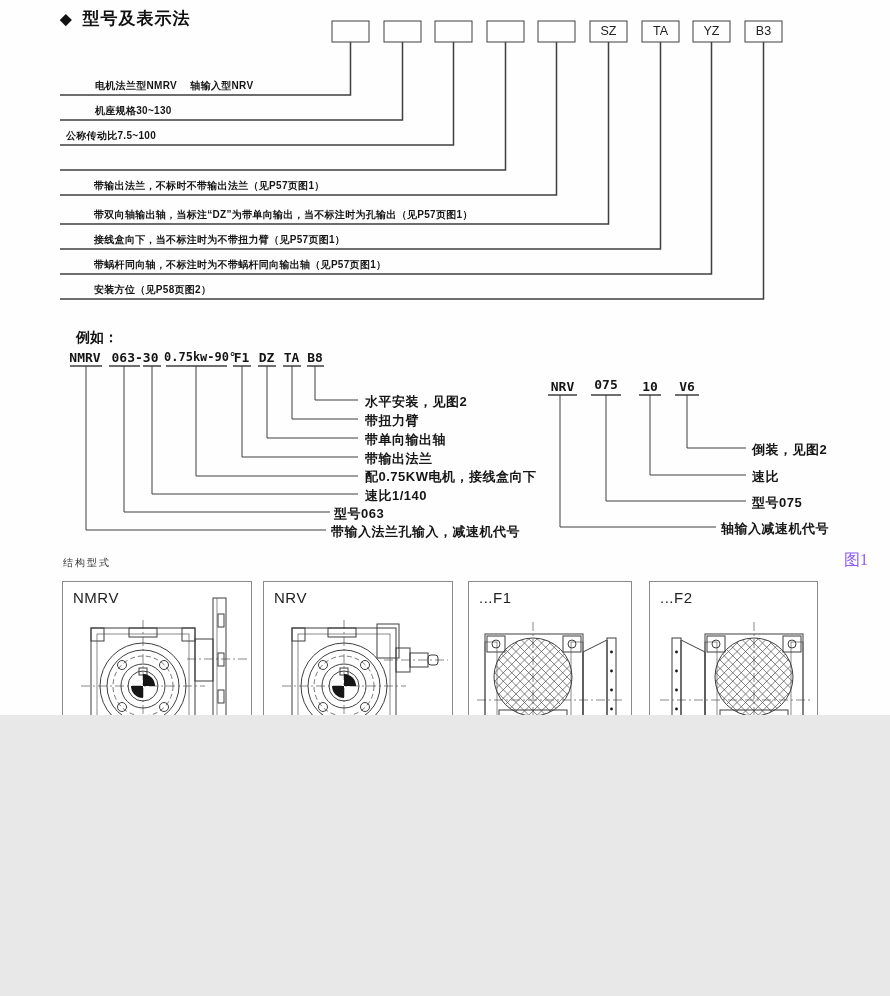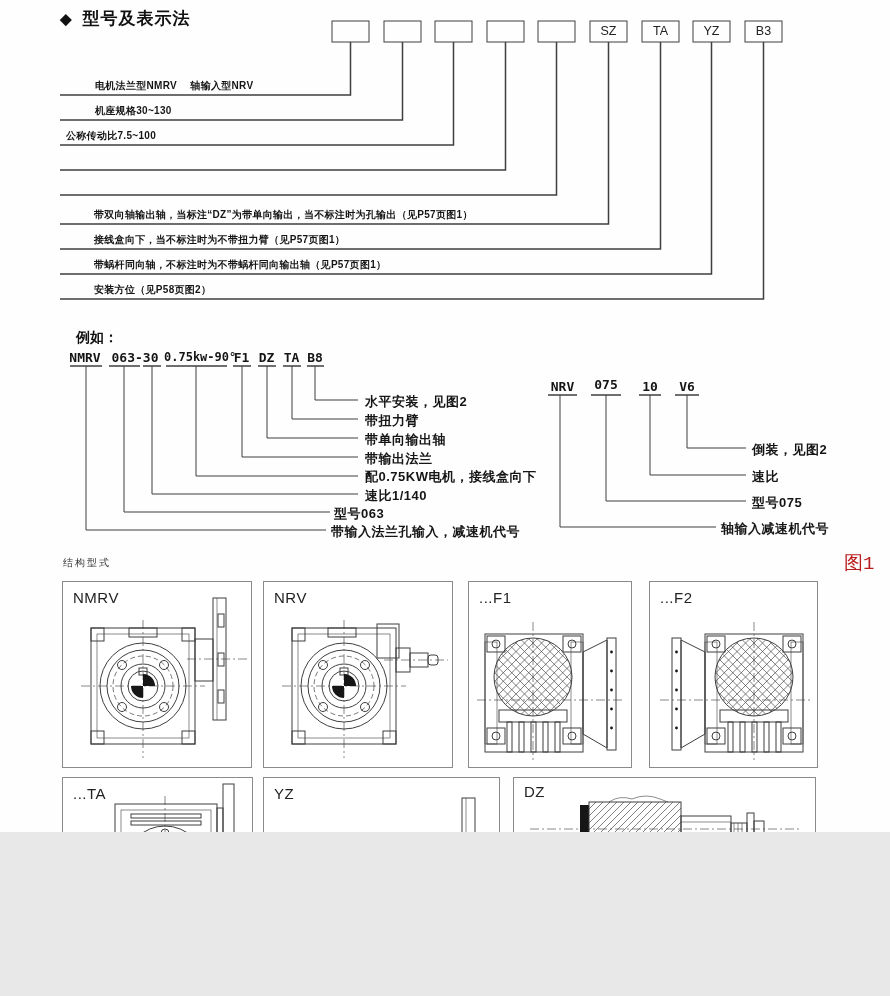--- a/index.html
+++ b/index.html
@@ -1,27 +1,27 @@
 <!DOCTYPE html>
 <html><head>
 <meta charset="utf-8">
 <style>
   html,body{margin:0;padding:0;background:#e8e8e8;}
-  .page{position:relative;width:890px;height:832px;background:#fefefe;overflow:hidden;
+  .page{position:relative;width:890px;height:715px;background:#fefefe;overflow:hidden;
         font-family:"Liberation Sans",sans-serif;color:#111;}
   .abs{position:absolute;white-space:nowrap;}
   .title{font-size:17px;font-weight:700;letter-spacing:1px;}
   .title .bullet{margin-right:10px;font-size:15px;}
   .boxlab{width:37px;height:21px;line-height:21px;text-align:center;font-size:12.5px;color:#222;}
   .rowlab{font-size:10px;font-weight:700;color:#151515;letter-spacing:0.3px;}
   .exhead{font-size:14px;font-weight:700;margin-left:12px;}
   .tok{font-family:"DejaVu Sans Mono",monospace;font-weight:700;font-size:13px;text-align:center;color:#151515;}
   .exlab{font-size:13px;font-weight:700;color:#151515;letter-spacing:0.5px;}
   .serifh{font-family:"Liberation Serif",serif;font-size:10px;color:#333;letter-spacing:2px;}
-  .figlab{font-family:Liberation Mono, monospace;font-size:19px;color:#b91c1c;}
+  .figlab{font-family:Liberation Serif, serif;font-size:16px;color:#8b5cf6;}
   .panel{position:absolute;border:1px solid #8a8a8a;background:#fff;box-sizing:border-box;}
   .plabel{position:absolute;left:10px;top:7px;font-size:15px;color:#222;z-index:2;letter-spacing:0.5px;}
   .pdraw{position:absolute;left:0;top:0;width:100%;height:100%;}
   .ln line,.ln path,.ln rect{stroke:#3f3f3f;fill:none;stroke-width:1;}
   .ln .thick{stroke-width:1.5;}
   .dw line,.dw path,.dw rect,.dw circle{stroke:#3f3f3f;fill:none;stroke-width:1;}
   .dw .thin{stroke-width:0.6;}
   .dw .cl{stroke:#6a6a6a;stroke-width:0.8;stroke-dasharray:9 3 2 3;}
   .dw .blk{fill:#161616;stroke:none;}
   .dw .dash{stroke-dasharray:5 3;stroke-width:0.7;}
@@ -89,20 +89,21 @@
   </div>
 
   <div class="abs boxlab" style="left:590px;top:21px">SZ</div>
   <div class="abs boxlab" style="left:642px;top:21px">TA</div>
   <div class="abs boxlab" style="left:693px;top:21px">YZ</div>
   <div class="abs boxlab" style="left:745px;top:21px">B3</div>
 
   <div class="abs rowlab" style="left:95px;top:79px">电机法兰型NMRV　 轴输入型NRV</div>
   <div class="abs rowlab" style="left:95px;top:104px">机座规格30~130</div>
   <div class="abs rowlab" style="left:66px;top:129px">公称传动比7.5~100</div>
+  <div class="abs rowlab" style="left:94px;top:179px">带输出法兰，不标时不带输出法兰（见P57页图1）</div>
   <div class="abs rowlab" style="left:94px;top:208px">带双向轴输出轴，当标注“DZ”为带单向输出，当不标注时为孔输出（见P57页图1）</div>
   <div class="abs rowlab" style="left:94px;top:233px">接线盒向下，当不标注时为不带扭力臂（见P57页图1）</div>
   <div class="abs rowlab" style="left:94px;top:258px">带蜗杆同向轴，不标注时为不带蜗杆同向输出轴（见P57页图1）</div>
   <div class="abs rowlab" style="left:94px;top:283px">安装方位（见P58页图2）</div>
 
   <div class="abs exhead" style="left:64px;top:329px">例如：</div>
 
   <div class="abs tok" style="left:68px;top:350px;width:34px">NMRV</div>
   <div class="abs tok" style="left:107px;top:350px;width:56px">063-30</div>
   <div class="abs tok" style="left:164px;top:350px;width:64px;font-size:12px">0.75kw-90°</div>

